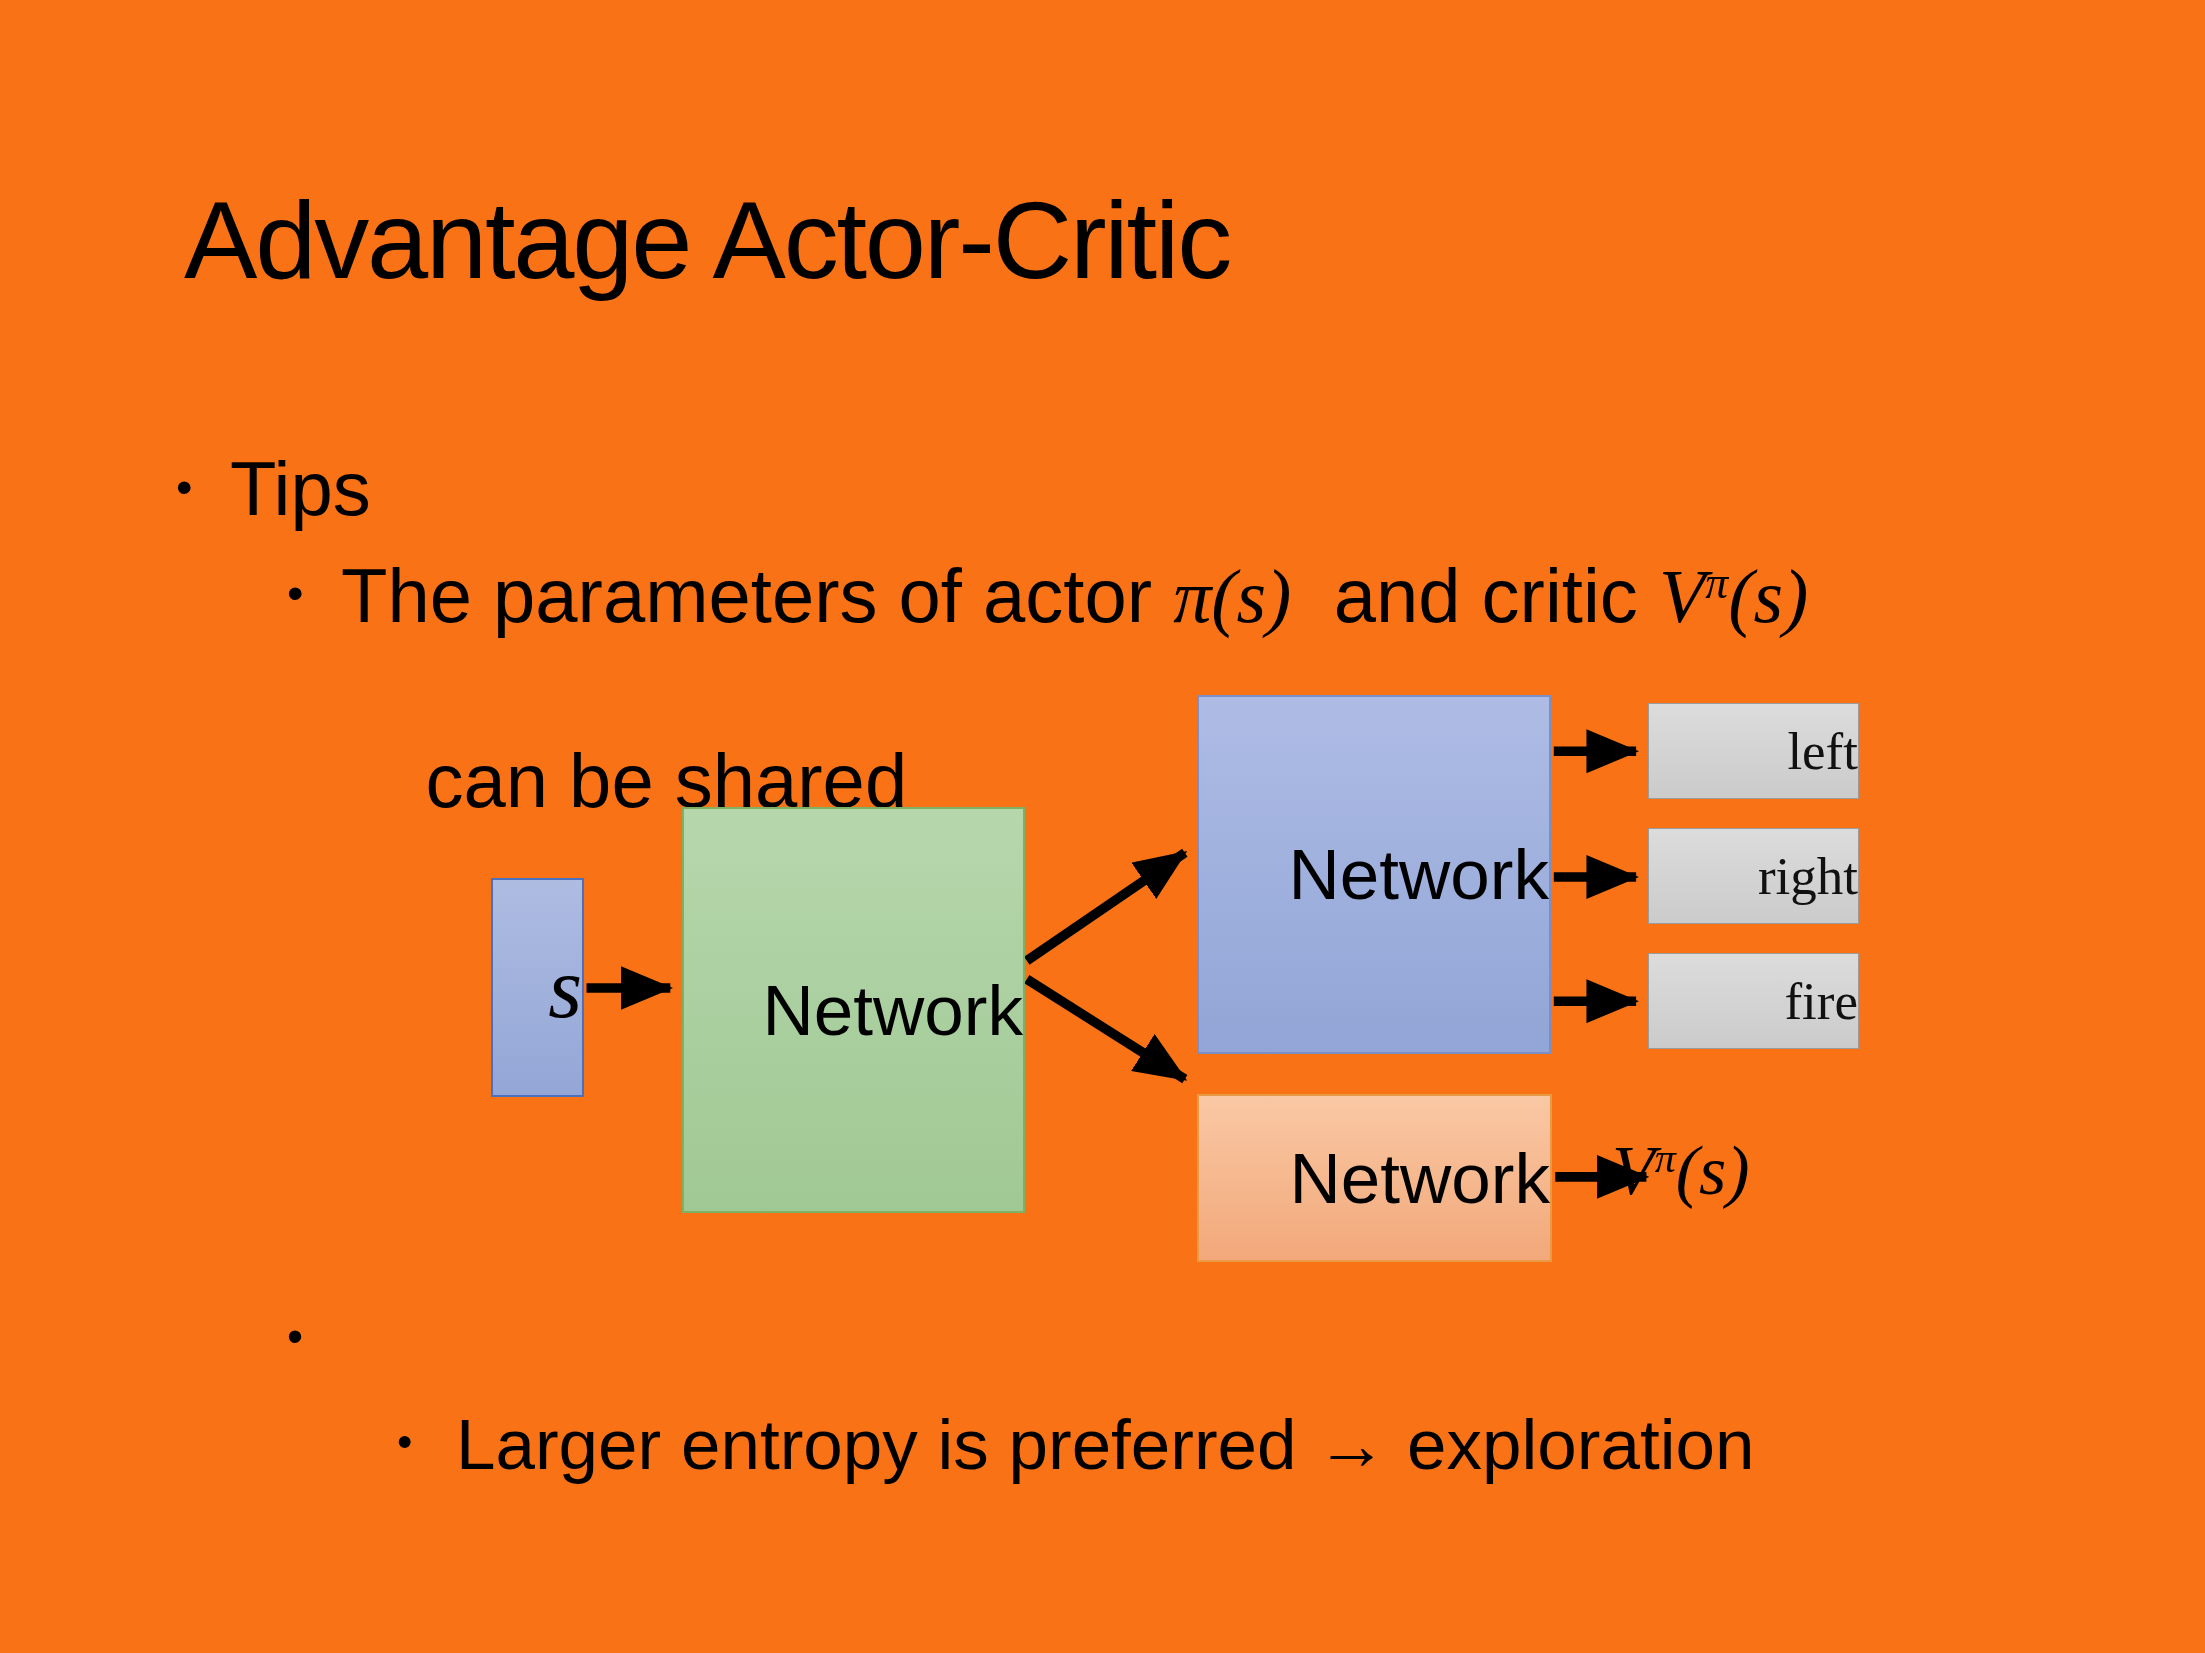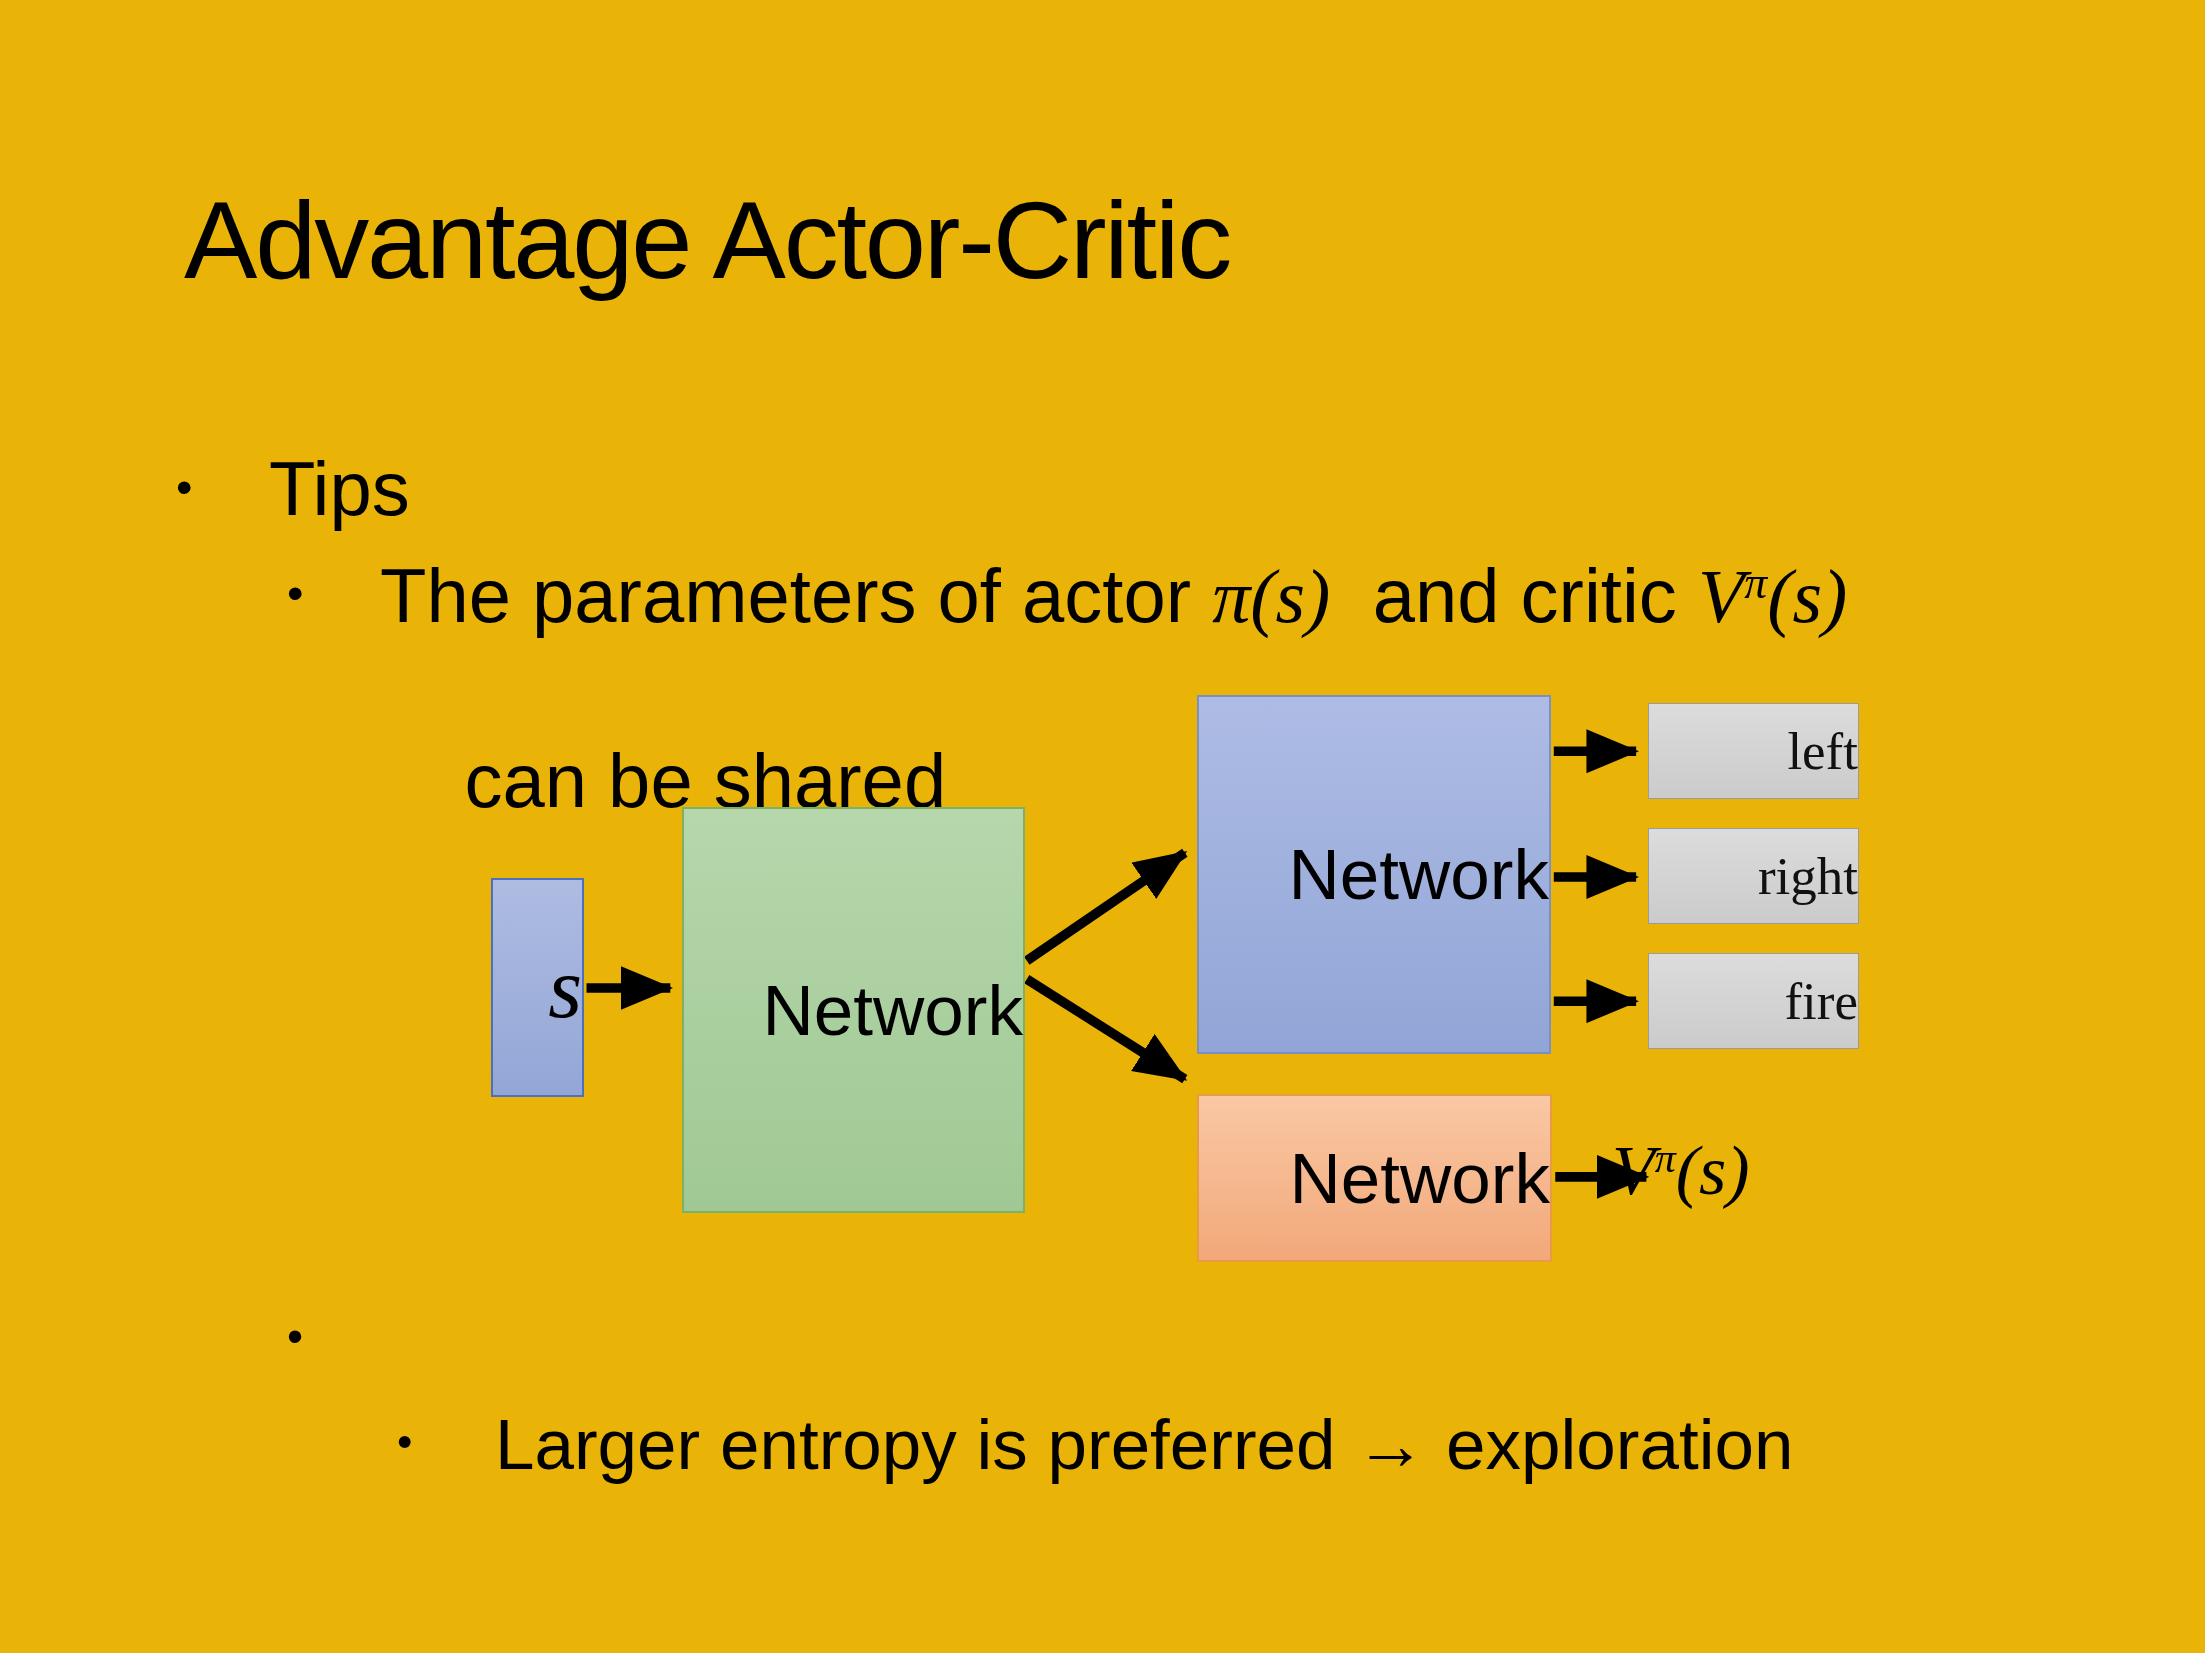--- a/index.html
+++ b/index.html
@@ -1,36 +1,36 @@
 <!DOCTYPE html>
 <html style="font-size:11.8px"><head>
 <meta charset="utf-8">
 <style>
   html,body{margin:0;padding:0;background:#ffffff;}
   #slide{
     position:relative;
     width:2205px;height:1654px;
-    background:#eab308;
+    background:#f97316;
     font-family:"Liberation Sans",sans-serif;
     color:#000000;
     overflow:hidden;
   }
   
   .title{
     position:absolute;left:184px;top:176px;
     font-size:110px;letter-spacing:-2.2px;font-weight:400;
     white-space:nowrap;
   }
   .bullet-row{position:absolute;display:flex;align-items:flex-start;}
   .bullet{
     flex:0 0 auto;
     font-size:0.62em;
     padding-top:0.30em;
   }
-  .btext{white-space:pre-wrap;margin-left:39px;}
+  .btext{white-space:pre-wrap;}
   .row-tips{left:176px;top:445px;font-size:76px;}
   .row-tips .bullet{width:54px;}
   .row-sub1{left:287px;top:550px;font-size:76px;line-height:1.22;width:1779px;}
   .row-sub1 .bullet{width:54px;}
   .row-sub2{left:287px;top:1295px;font-size:74px;width:1838px;}
   .row-sub2 .bullet{width:59px;}
   .row-sub3{left:397px;top:1404px;font-size:71px;width:1691px;}
   .row-sub3 .bullet{width:59px;}
   .math{
     font-family:"Liberation Serif",serif;

